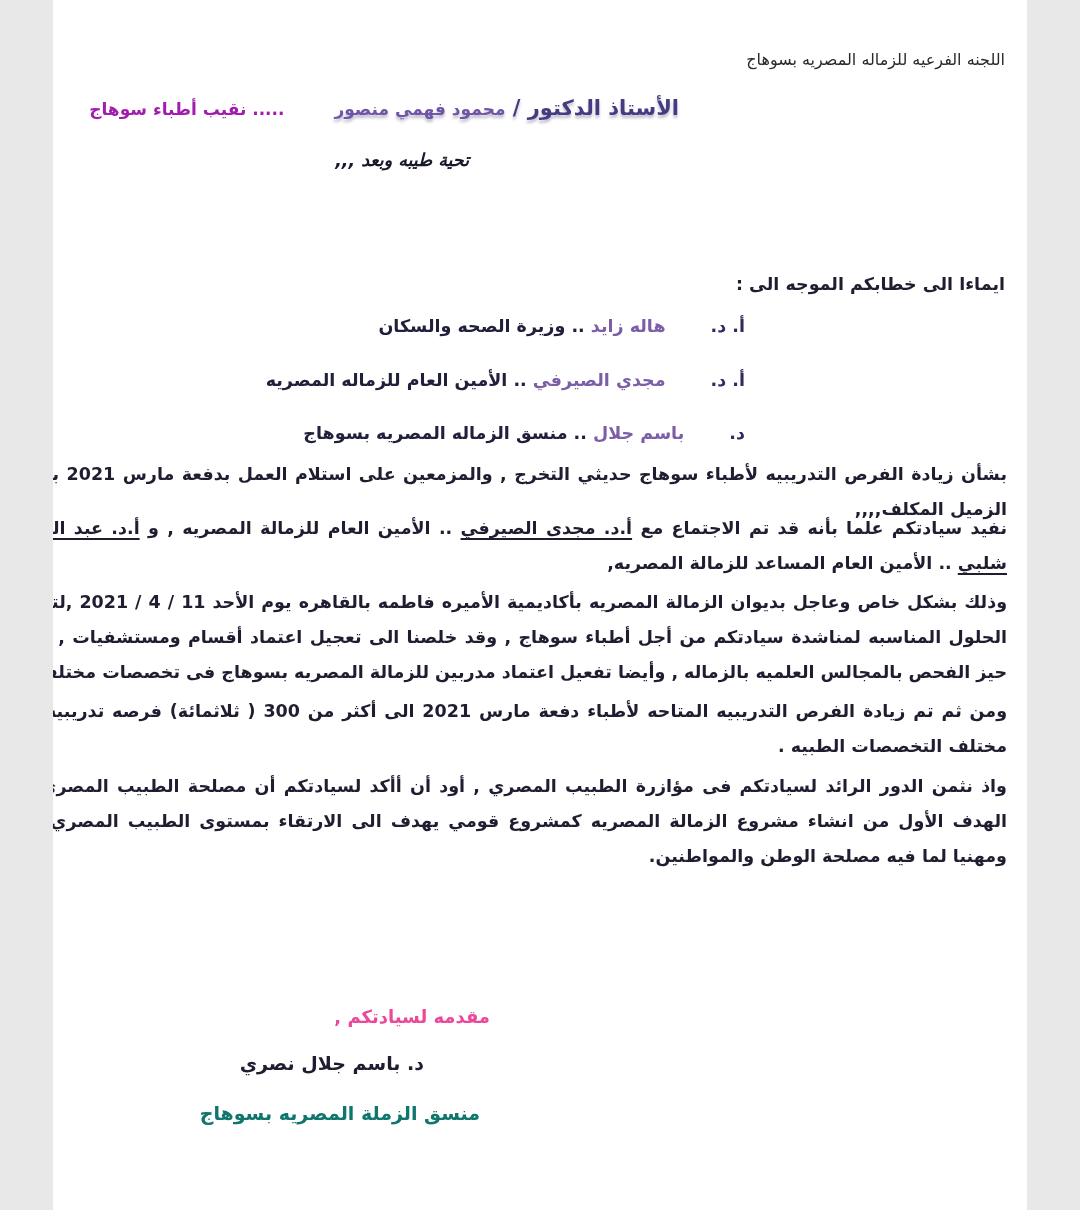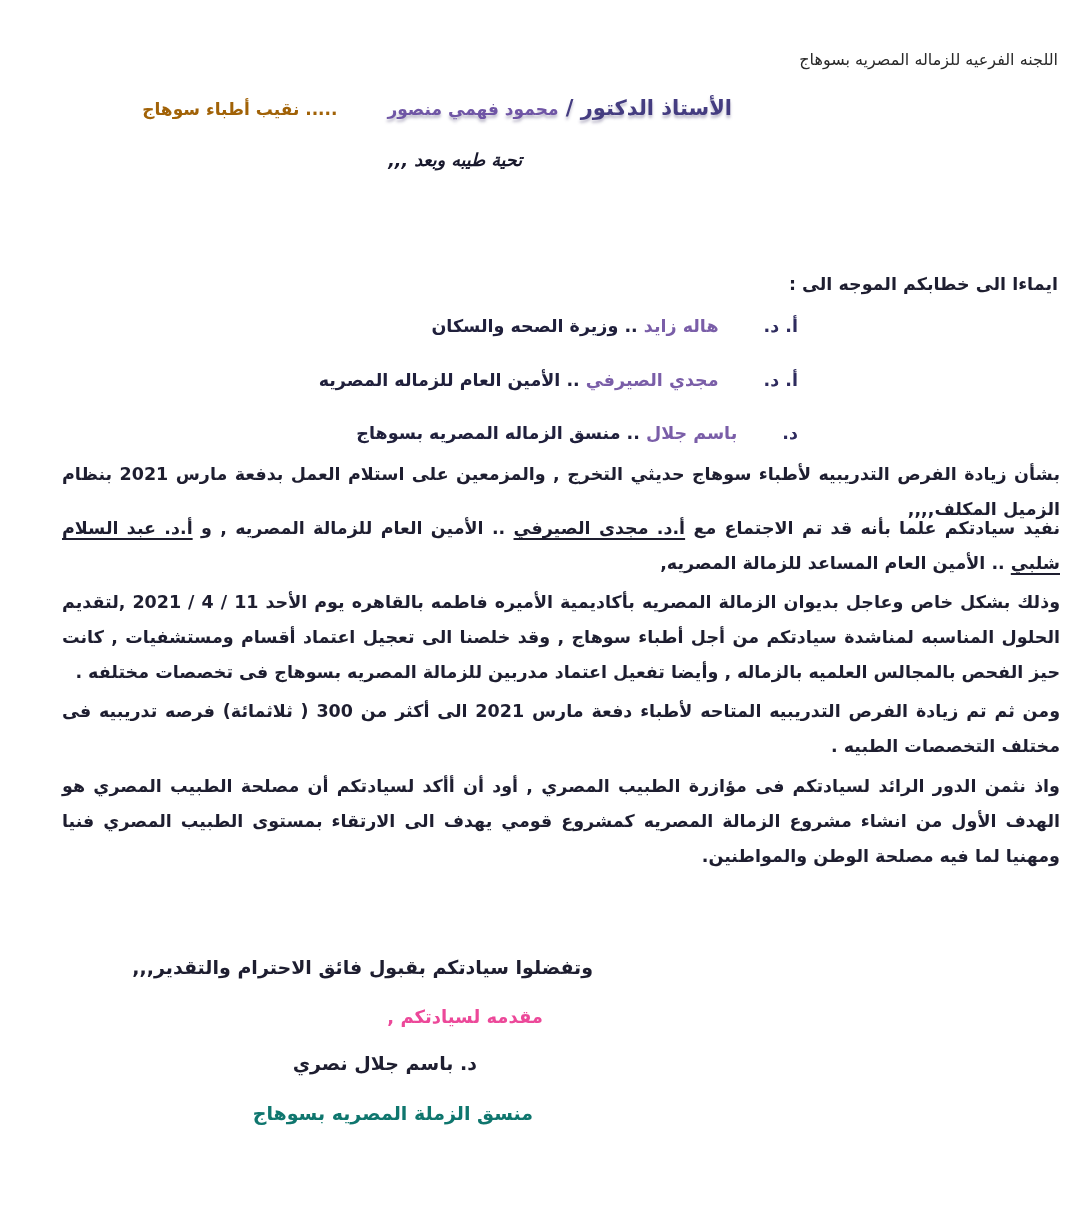--- a/index.html
+++ b/index.html
@@ -1,39 +1,39 @@
 <!DOCTYPE html>
 <html lang="ar" dir="rtl"><head>
 <meta charset="utf-8">
 <style>
   html,body { margin:0; padding:0; background:#e8e8e8; }
   .page {
     position:relative;
-    width:1080px; height:1210px;
+    width:974px; height:1210px;
     margin:0 auto;
     background:#ffffff;
     direction:rtl;
     font-family:"DejaVu Sans","Liberation Sans",sans-serif;
     color:#1f1f1f;
     overflow:hidden;
   }
   .abs { position:absolute; white-space:nowrap; }
   .par {
     position:absolute;
     right:20px; width:998px;
     font-size:17.5px; line-height:35px;
     font-weight:700;
     text-align:justify;
     color:#1e1e30;
   }
   .org-line { top:50px; right:22px; font-size:16px; font-weight:400; color:#2a2a2a; }
   .header-line { top:96px; right:348px; font-weight:700; }
   .header-prefix { font-size:21px; color:#443C80; text-shadow:0 3px 3px rgba(70,60,110,0.35); }
   .header-name   { font-size:17px; color:#6F55A5; text-shadow:0 3px 3px rgba(70,60,110,0.35);margin-left:44px; }
-  .header-suffix { font-size:17px; color:#a16207; }
+  .header-suffix { font-size:17px; color:#a21caf; }
   .salutation { top:150px; right:558px; font-size:17.5px; font-weight:700; font-style:italic; color:#18182c; }
   .intro { top:190px; }
   .reference { top:274px; right:22px; font-size:17.5px; font-weight:700; color:#1e1e30; }
   .addressee { right:282px; font-size:17.5px; font-weight:700; }
   .addr-1 { top:316px; }
   .addr-2 { top:370px; }
   .addr-3 { top:423px; }
   .addr-prefix { color:#2E2B5E;margin-left:39px; }
   .addr-name { color:#7A5EA8; }
   .addr-role { color:#20203c; }
@@ -83,21 +83,20 @@
     <span>نفيد سيادتكم علما بأنه قد تم الاجتماع مع </span><span class="underlined-name">أ.د. مجدى الصيرفي</span><span> .. الأمين العام للزمالة المصريه , و </span><span class="underlined-name">أ.د. عبد السلام شلبي</span><span> .. الأمين العام المساعد للزمالة المصريه,</span>
   </div>
 
   <div class="par details">وذلك بشكل خاص وعاجل بديوان الزمالة المصريه بأكاديمية الأميره فاطمه بالقاهره يوم الأحد 11 / 4 /  2021 ,لتقديم الحلول المناسبه لمناشدة سيادتكم من أجل أطباء سوهاج , وقد خلصنا الى تعجيل اعتماد أقسام ومستشفيات , كانت حيز الفحص بالمجالس العلميه بالزماله , وأيضا تفعيل اعتماد مدربين للزمالة المصريه بسوهاج فى تخصصات مختلفه .</div>
 
   <div class="par outcome">ومن ثم تم زيادة الفرص التدريبيه المتاحه لأطباء دفعة مارس 2021 الى أكثر من 300 ( ثلاثمائة) فرصه تدريبيه فى مختلف التخصصات الطبيه .</div>
 
   <div class="par appreciation">واذ نثمن الدور الرائد لسيادتكم فى مؤازرة الطبيب المصري , أود أن أأكد لسيادتكم أن مصلحة الطبيب المصري هو الهدف الأول من انشاء مشروع الزمالة المصريه كمشروع قومي يهدف الى الارتقاء بمستوى الطبيب المصري فنيا ومهنيا لما فيه مصلحة الوطن والمواطنين.</div>
 
 
-  <div class="abs closing">وتفضلوا سيادتكم بقبول فائق الاحترام والتقدير,,,</div>
 
   <div class="abs submitted">مقدمه لسيادتكم ,</div>
 
   <div class="abs sig-name">د. باسم جلال نصري</div>
 
   <div class="abs sig-title">منسق الزملة المصريه بسوهاج</div>
 
 </div>
 
 </body></html>

